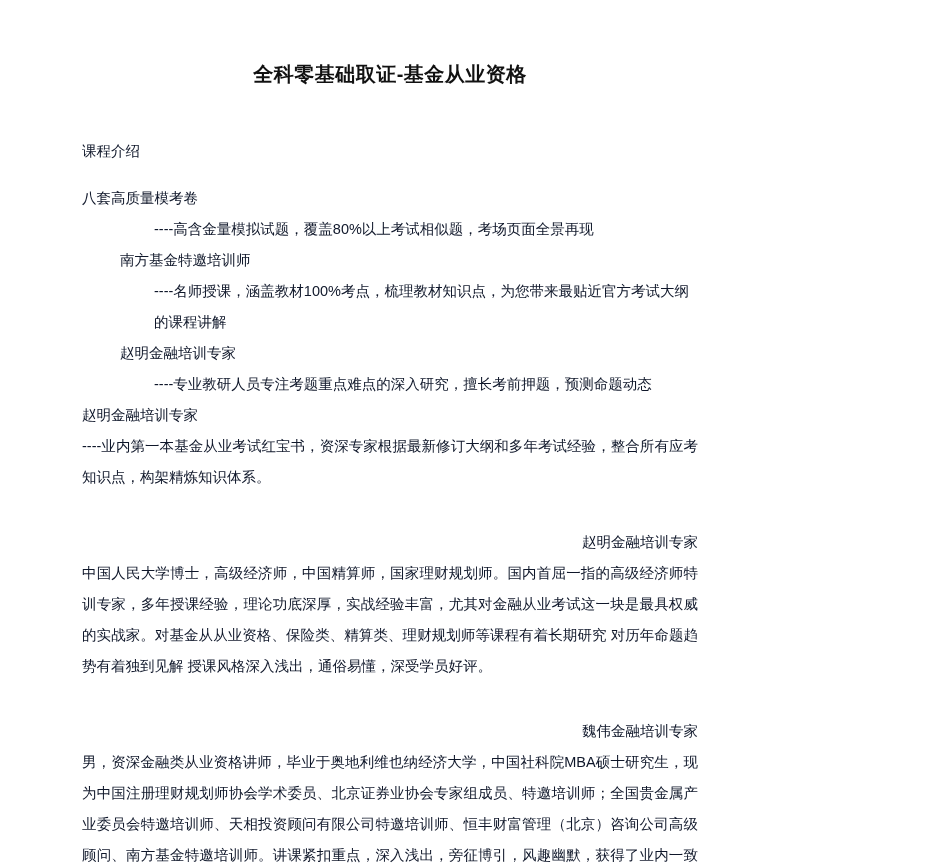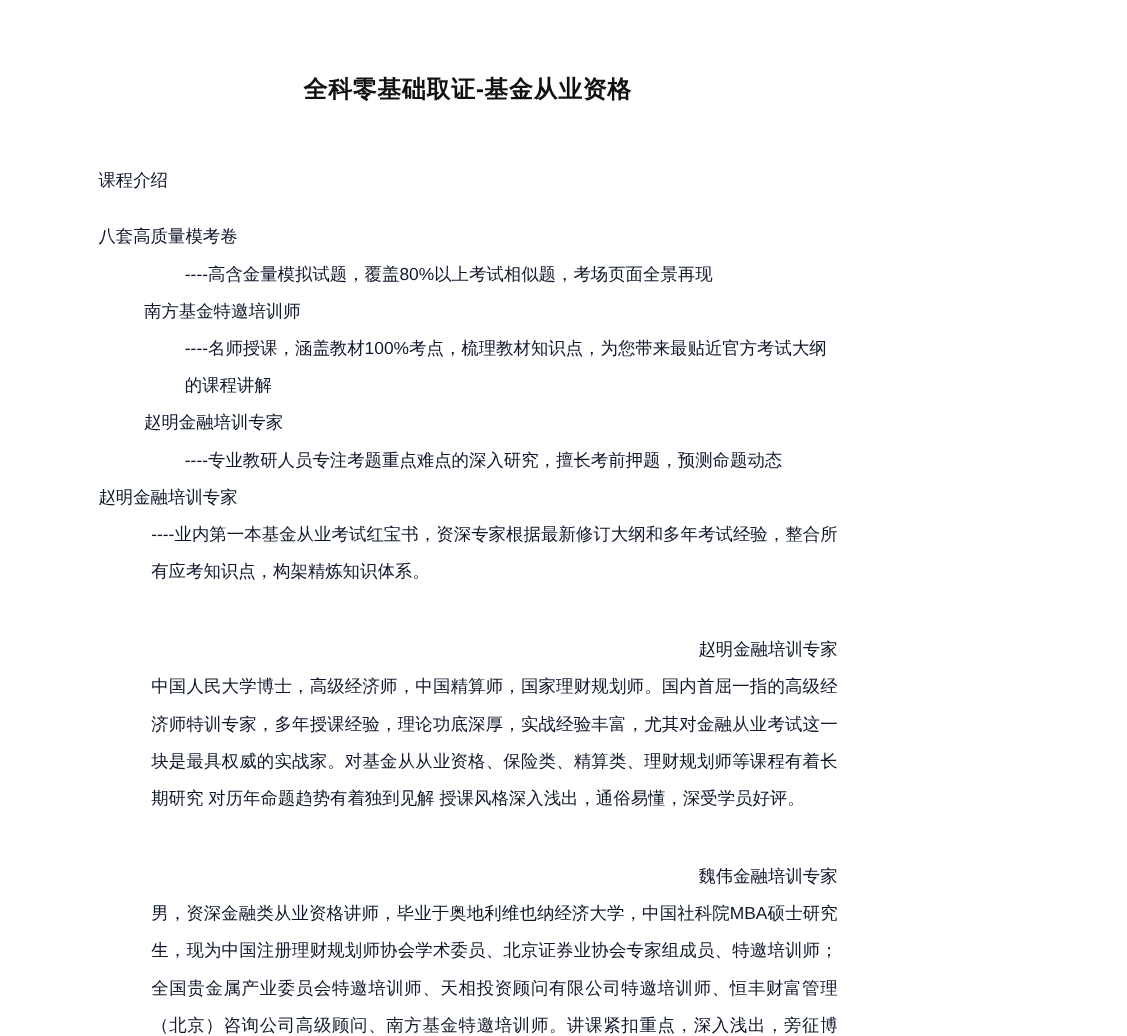--- a/index.html
+++ b/index.html
@@ -40,21 +40,20 @@
     color: #0f172a;
   }
   .lvl-0 { padding-left: 0; }
   .lvl-1 { padding-left: 38px; }
   .lvl-2 { padding-left: 72px; }
   .bold { font-weight: 400; text-align: right; }
   .spacer-sm { height: 16px; }
   .justified {
     text-align: justify;
     text-justify: inter-ideograph;
-    margin-left: 44px;
   }
   .section-gap {
     height: 34px;
   }
 </style>
 </head>
 <body>
 
 <div class="page">
 

